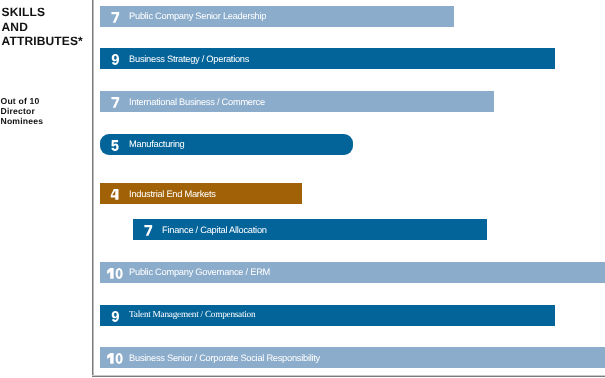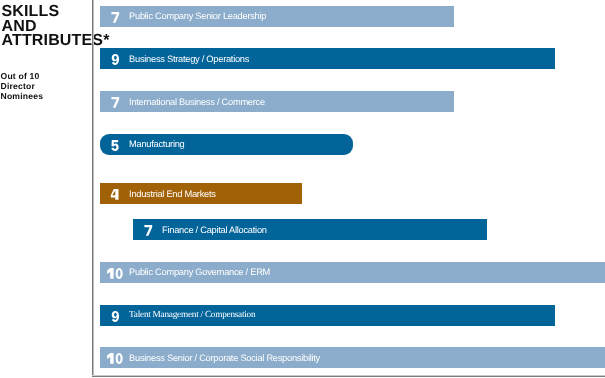--- a/index.html
+++ b/index.html
@@ -10,24 +10,24 @@
     overflow:hidden;
     -webkit-font-smoothing:antialiased;
     text-rendering:geometricPrecision;
   }
   #root{position:relative;width:605px;height:378px;background:#ffffff;}
 
   
   .left-panel{position:absolute;left:0;top:0;width:92px;height:378px;}
   .title{
     position:absolute;left:1.5px;top:5.0px;width:60px;
-    font-size:16px;font-weight:bold;line-height:14.6px;color:#111111;letter-spacing:0.15px;
+    font-size:12px;font-weight:bold;line-height:14.6px;color:#111111;letter-spacing:0.15px;
   }
   .subtitle{
-    position:absolute;left:0.5px;top:71px;width:60px;
+    position:absolute;left:0.5px;top:96px;width:60px;
     font-size:8.6px;font-weight:bold;line-height:10.2px;color:#111111;
     letter-spacing:0.2px;
   }
 
   
   .divider{
     position:absolute;left:92px;top:0;width:2px;height:377.4px;
     background:linear-gradient(to right,#7b7b7e 0%,#7b7b7e 50%,#bdbdbf 50%,#bdbdbf 100%);
   }
   .bottomrule{
@@ -85,21 +85,21 @@
         <div class="lbl">Public Company Senior Leadership</div>
       </div>
       <div class="bar" style="top: 48.45px; height: 21px; width: 454.5px; background: rgb(3, 100, 154);">
         <div class="num glyphs" aria-label="9">
           <svg viewBox="0 0 87 108" width="8.70" height="10.80">
             <path d="M44,-1 C65,-1 81,16 81,51 C81,88 65,109 43,109 C26,109 12,100 9,84 L31,80 C33,86 37,89 43,89 C52,89 57,81 58,63 C53,70 46,73 38,73 C20,73 7,59 7,39 C7,15 22,-1 44,-1 Z M44,18 C36,18 31,26 31,38 C31,49 36,57 44,57 C52,57 57,49 57,38 C57,26 52,18 44,18 Z" fill="#ffffff" transform="translate(0,0)"></path>
           </svg>
         </div>
         <div class="lbl">Business Strategy / Operations</div>
       </div>
-      <div class="bar" style="top: 91.15px; height: 21px; width: 353.5px; background: rgb(139, 172, 203);">
+      <div class="bar" style="top: 91.15px; height: 21px; width: 353.5px; background: rgb(139, 172, 203); padding-left: 40px;">
         <div class="num glyphs" aria-label="7">
           <svg viewBox="0 0 87 108" width="8.70" height="10.80">
             <path d="M4,0 L82,0 L82,22 L44,108 L18,108 L57,22 L4,22 Z" fill="#ffffff" transform="translate(0,0)"></path>
           </svg>
         </div>
         <div class="lbl">International Business / Commerce</div>
       </div>
       <div class="bar" style="top: 133.85px; height: 21px; width: 252.5px; background: rgb(3, 100, 154); border-radius: 9px;">
         <div class="num glyphs" aria-label="5">
           <svg viewBox="0 0 87 108" width="8.70" height="10.80">

